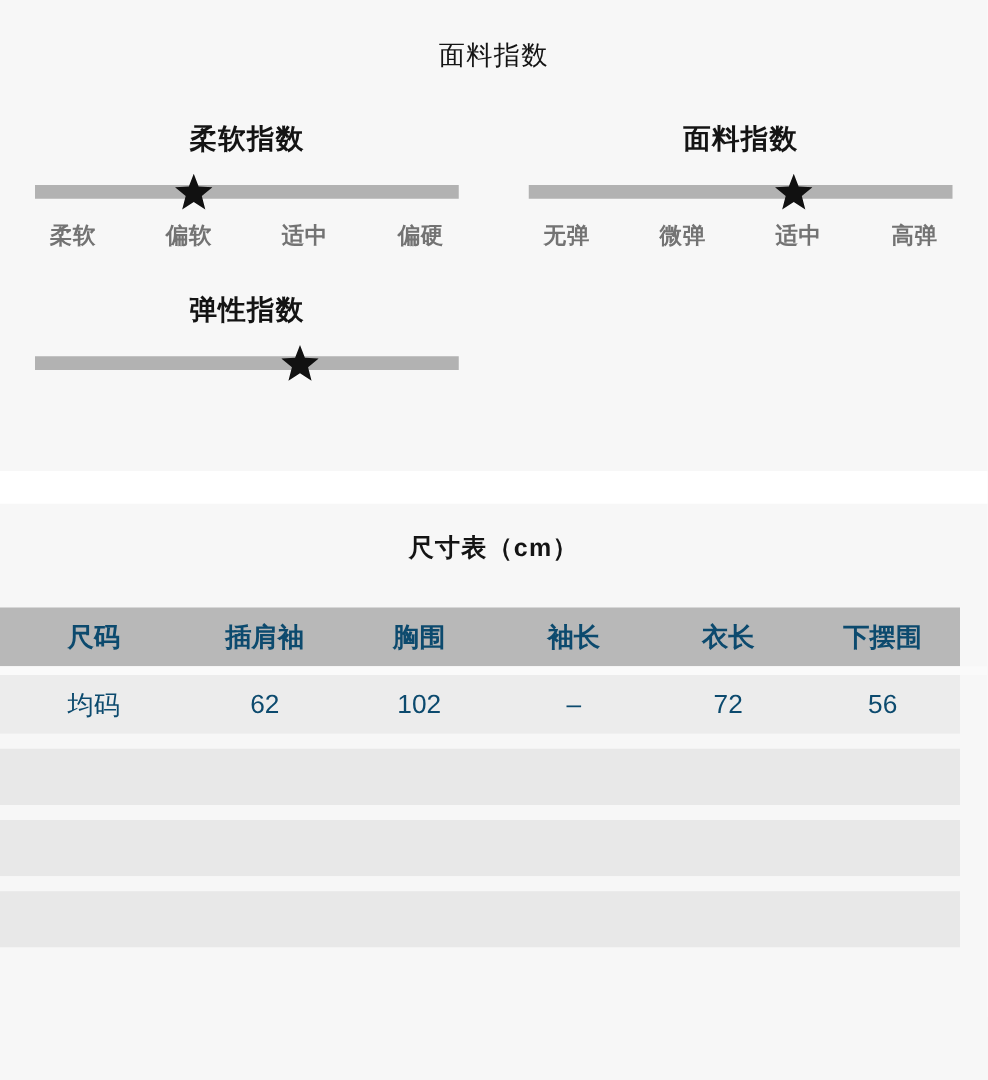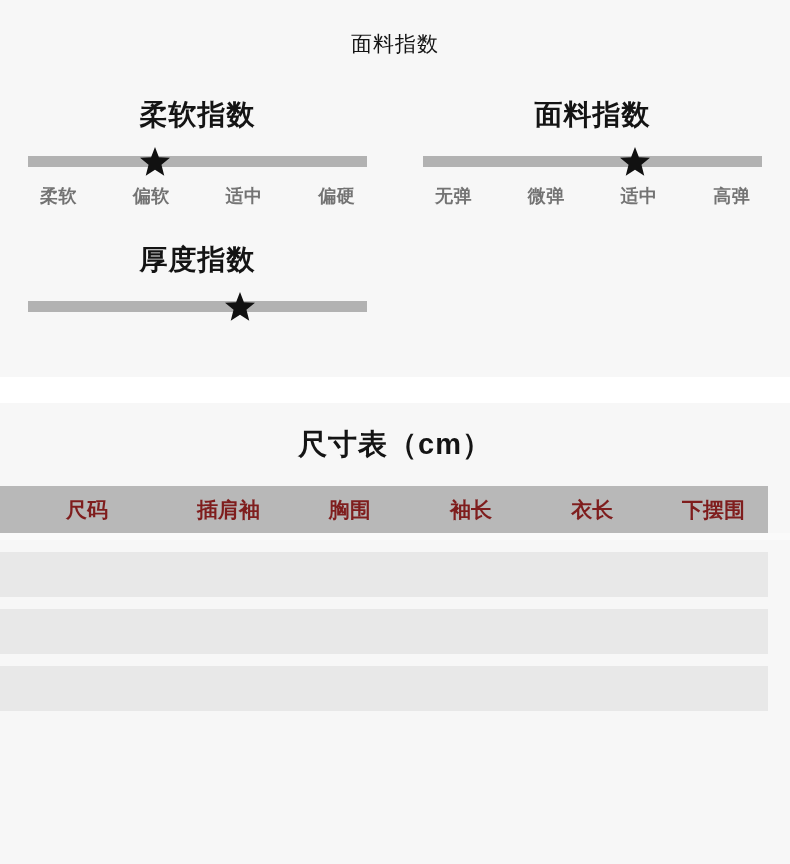--- a/index.html
+++ b/index.html
@@ -58,21 +58,21 @@
     margin-top: 33px;
   }
 
   .index-cell {
     width: 395px;
     position: relative;
   }
 
   .index-name {
     text-align: center;
-    font-size: 28px;
+    font-size: 22px;
     font-weight: 700;
     color: #141414;
     letter-spacing: 1px;
     margin-bottom: 13px;
   }
 
   .bar-wrap {
     position: relative;
     height: 28px;
     margin: 0 28px;
@@ -130,21 +130,21 @@
     height: 461px;
     background: #f7f7f7;
   }
 
   .size-title {
     position: absolute;
     left: 0;
     top: 22px;
     width: 790px;
     text-align: center;
-    font-size: 29px;
+    font-size: 20px;
     font-weight: 700;
     letter-spacing: 1px;
     color: #141414;
   }
 
   .table {
     position: absolute;
     left: 0;
     top: 83px;
     width: 790px;
@@ -169,22 +169,21 @@
   }
   .trow.blank-b {
     background: #f7f7f7;
     height: 12px;
   }
 
   .tcell {
     flex: 1 1 0;
     text-align: center;
     font-size: 21px;
-    color: #7f1d1d;
-    margin-left: 12px;
+    color: #0c4a6e;
   }
   .trow.header .tcell {
     font-weight: 700;
     font-size: 21px;
   }
   .trow.data .tcell {
     font-weight: 400;
   }
   .tcell.first { flex: 0 0 150px; }
 
@@ -241,21 +240,21 @@
             <div class="lbl">适中</div>
             <div class="lbl">高弹</div>
           </div>
         </div>
 
       </div>
 
       <div class="index-row second">
 
         <div class="index-cell">
-          <div class="index-name">厚度指数</div>
+          <div class="index-name">弹性指数</div>
           <div class="bar-wrap">
             <div class="bar-track"></div>
             <div class="star" id="star-2" style="left: 62.5%;">
               <svg viewBox="0 0 32 31" xmlns="http://www.w3.org/2000/svg" aria-hidden="true">
                 <polygon fill="#111111" points="16,0 20.2,10.9 32,11.6 22.9,19.1 25.9,30.6 16,24.2 6.1,30.6 9.1,19.1 0,11.6 11.8,10.9"></polygon>
               </svg>
             </div>
           </div>
         </div>
 
@@ -277,20 +276,28 @@
         <div class="tcell first">尺码</div>
         <div class="tcell">插肩袖</div>
         <div class="tcell">胸围</div>
         <div class="tcell">袖长</div>
         <div class="tcell">衣长</div>
         <div class="tcell">下摆围</div>
       </div>
 
       <div class="spacer-white"></div>
 
+      <div class="trow data">
+        <div class="tcell first">均码</div>
+        <div class="tcell">62</div>
+        <div class="tcell">102</div>
+        <div class="tcell">–</div>
+        <div class="tcell">72</div>
+        <div class="tcell">56</div>
+      </div>
 
       <div class="trow blank-b"></div>
       <div class="trow blank-a"></div>
       <div class="trow blank-b"></div>
       <div class="trow blank-a"></div>
       <div class="trow blank-b"></div>
       <div class="trow blank-a"></div>
       <div class="trow blank-b"></div>
 
     </div>

